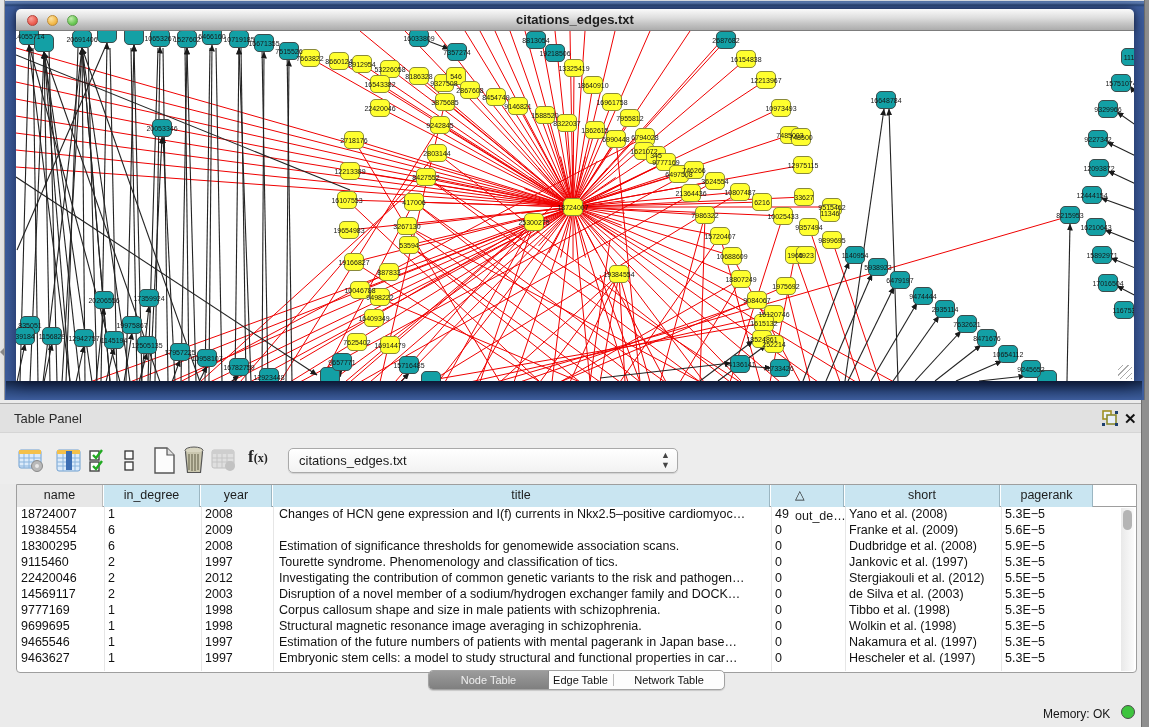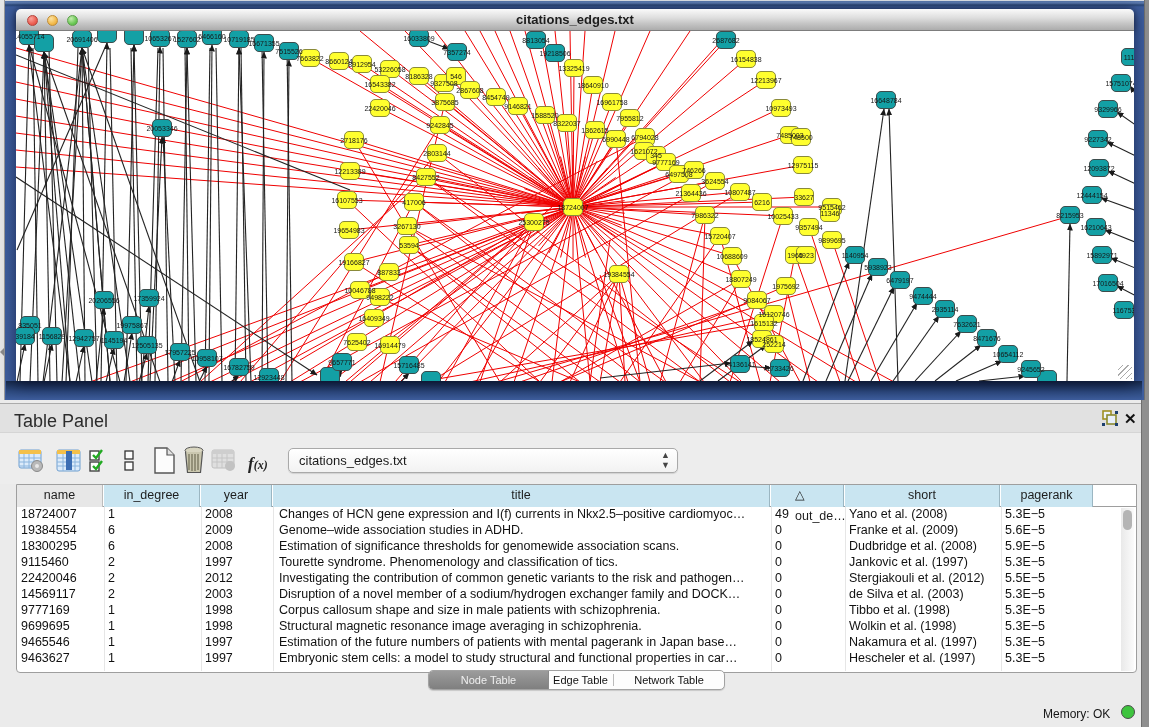--- a/index.html
+++ b/index.html
@@ -17,21 +17,21 @@
 #tly{left:30.5px;background:radial-gradient(circle at 35% 30%,#fbe2a2,#f3bb4c 60%,#dd9e35);border:1px solid #c08c35}
 #tlg{left:50.5px;background:radial-gradient(circle at 35% 30%,#c4ecae,#6cc956 60%,#4fae3f);border:1px solid #5d9e4c}
 #title{position:absolute;left:0;top:3px;width:1118px;text-align:center;font-size:13px;font-weight:bold;color:#1c1c1c}
 #graph{position:absolute;left:0;top:22px;width:1118px;height:350px;background:#fff;overflow:hidden}
 .re{stroke:#ef0000;stroke-width:1}
 .be{stroke:#222;stroke-width:1.1}
 .nl{font-family:"Liberation Sans",sans-serif;font-size:7px;fill:#161616;text-anchor:middle}
 
 #tp{position:absolute;left:0;top:400px;width:1149px;height:327px;background:#ebebeb}
 #tphead{position:absolute;left:0;top:3px;width:1141px;height:30px;background:#e1e1e1;border-top:1px solid #ababab;border-bottom:1px solid #d5d5d5}
-#tphead .t{position:absolute;left:14px;top:7px;font-size:18px;color:#2c2c2c}
+#tphead .t{position:absolute;left:14px;top:7px;font-size:13px;color:#2c2c2c}
 #tpx{position:absolute;left:1124px;top:6px;font-size:15px;font-weight:bold;color:#111}
 #tbar{position:absolute;left:0;top:33px;width:1141px;height:51px;background:#ededed}
 #combo{position:absolute;left:288px;top:15px;width:390px;height:25px;background:linear-gradient(#ffffff,#f2f2f2);border:1px solid #a9a9a9;border-radius:5px;font-size:13px;color:#1b1b1b;line-height:23px;padding-left:10px;box-shadow:0 1px 1px rgba(0,0,0,.12)}
 #combo .arr{position:absolute;right:7px;top:1px;font-size:9px;color:#444;line-height:10px;text-align:center}
 
 #tbl{position:absolute;left:16px;top:84px;width:1121px;height:189px;background:#fff;border:1px solid #9e9e9e;border-radius:0 0 4px 4px}
 #thead{position:absolute;left:0;top:0;width:1119px;height:22px;background:#fff;border-bottom:1px solid #9e9e9e}
 .th{position:absolute;top:0;height:22px;font-size:12.5px;color:#1d1d1d;text-align:center;line-height:21px;border-right:1px solid #9bb6c2;background:#c9e5f1}
 #th0{left:0;width:86px;background:#e7e7e7;border-right:1px solid #bcbcbc}
 #th1{left:87px;width:96px}#th2{left:184px;width:71px}#th3{left:256px;width:497px}
@@ -653,21 +653,21 @@
           <ellipse cx="13" cy="4.5" rx="9" ry="3.5" fill="#d8d5c0" stroke="#555"></ellipse>
           <path d="M4.5 6l2 20.5h13L21.5 6" fill="#c9c6ae" stroke="#555" stroke-width="1.2"></path>
           <path d="M8 8v16M11 8v17M14 8v17M17 8v16" stroke="#7d7a62" stroke-width="1.4"></path>
         </svg>
       <svg style="position:absolute;left:211px;top:16px" width="26" height="24" viewBox="0 0 26 24" opacity="0.55">
           <rect x="1" y="1" width="22" height="18" rx="2" fill="#d5d5d5" stroke="#9a9a9a"></rect>
           <rect x="1" y="1" width="22" height="4" fill="#b5b5b5"></rect>
           <path d="M1 9h22M1 13h22M6 5v14M11 5v14M16 5v14" stroke="#a5a5a5" fill="none"></path>
           <circle cx="19" cy="17" r="5" fill="#9f9f9f"></circle>
         </svg>
-      <div style="position:absolute;left:248px;top:21px;font-size:17px;font-style:italic;font-weight:bold;color:#222;font-family:'Liberation Serif',serif">f<span style="font-size:12px">(x)</span></div>
+      <div style="position:absolute;left:248px;top:14px;font-size:17px;font-weight:bold;color:#222;font-family:'Liberation Serif',serif">f<span style="font-size:12px">(x)</span></div>
       <div id="combo">citations_edges.txt<div class="arr">▲<br>▼</div></div>
     </div>
     <div id="tbl">
       <div id="thead">
         <div class="th" id="th0">name</div>
           <div class="th" id="th1">in_degree</div>
         <div class="th" id="th2">year</div>
           <div class="th" id="th3">title</div>
         <div class="th" id="th4">△ out_de…</div>
           <div class="th" id="th5">short</div>
@@ -686,21 +686,20 @@
             <div class="c2">2008</div>
             <div class="c3">Changes of HCN gene expression and I(f) currents in Nkx2.5–positive cardiomyoc…</div>
             <div class="c4">49</div>
             <div class="c5">Yano et al. (2008)</div>
             <div class="c6">5.3E−5</div>
           </div>
 <div class="tr">
             <div class="c0">19384554</div>
             <div class="c1">6</div>
             <div class="c2">2009</div>
-            <div class="c3">Genome–wide association studies in ADHD.</div>
             <div class="c4">0</div>
             <div class="c5">Franke et al. (2009)</div>
             <div class="c6">5.6E−5</div>
           </div>
 <div class="tr">
             <div class="c0">18300295</div>
             <div class="c1">6</div>
             <div class="c2">2008</div>
             <div class="c3">Estimation of significance thresholds for genomewide association scans.</div>
             <div class="c4">0</div>

